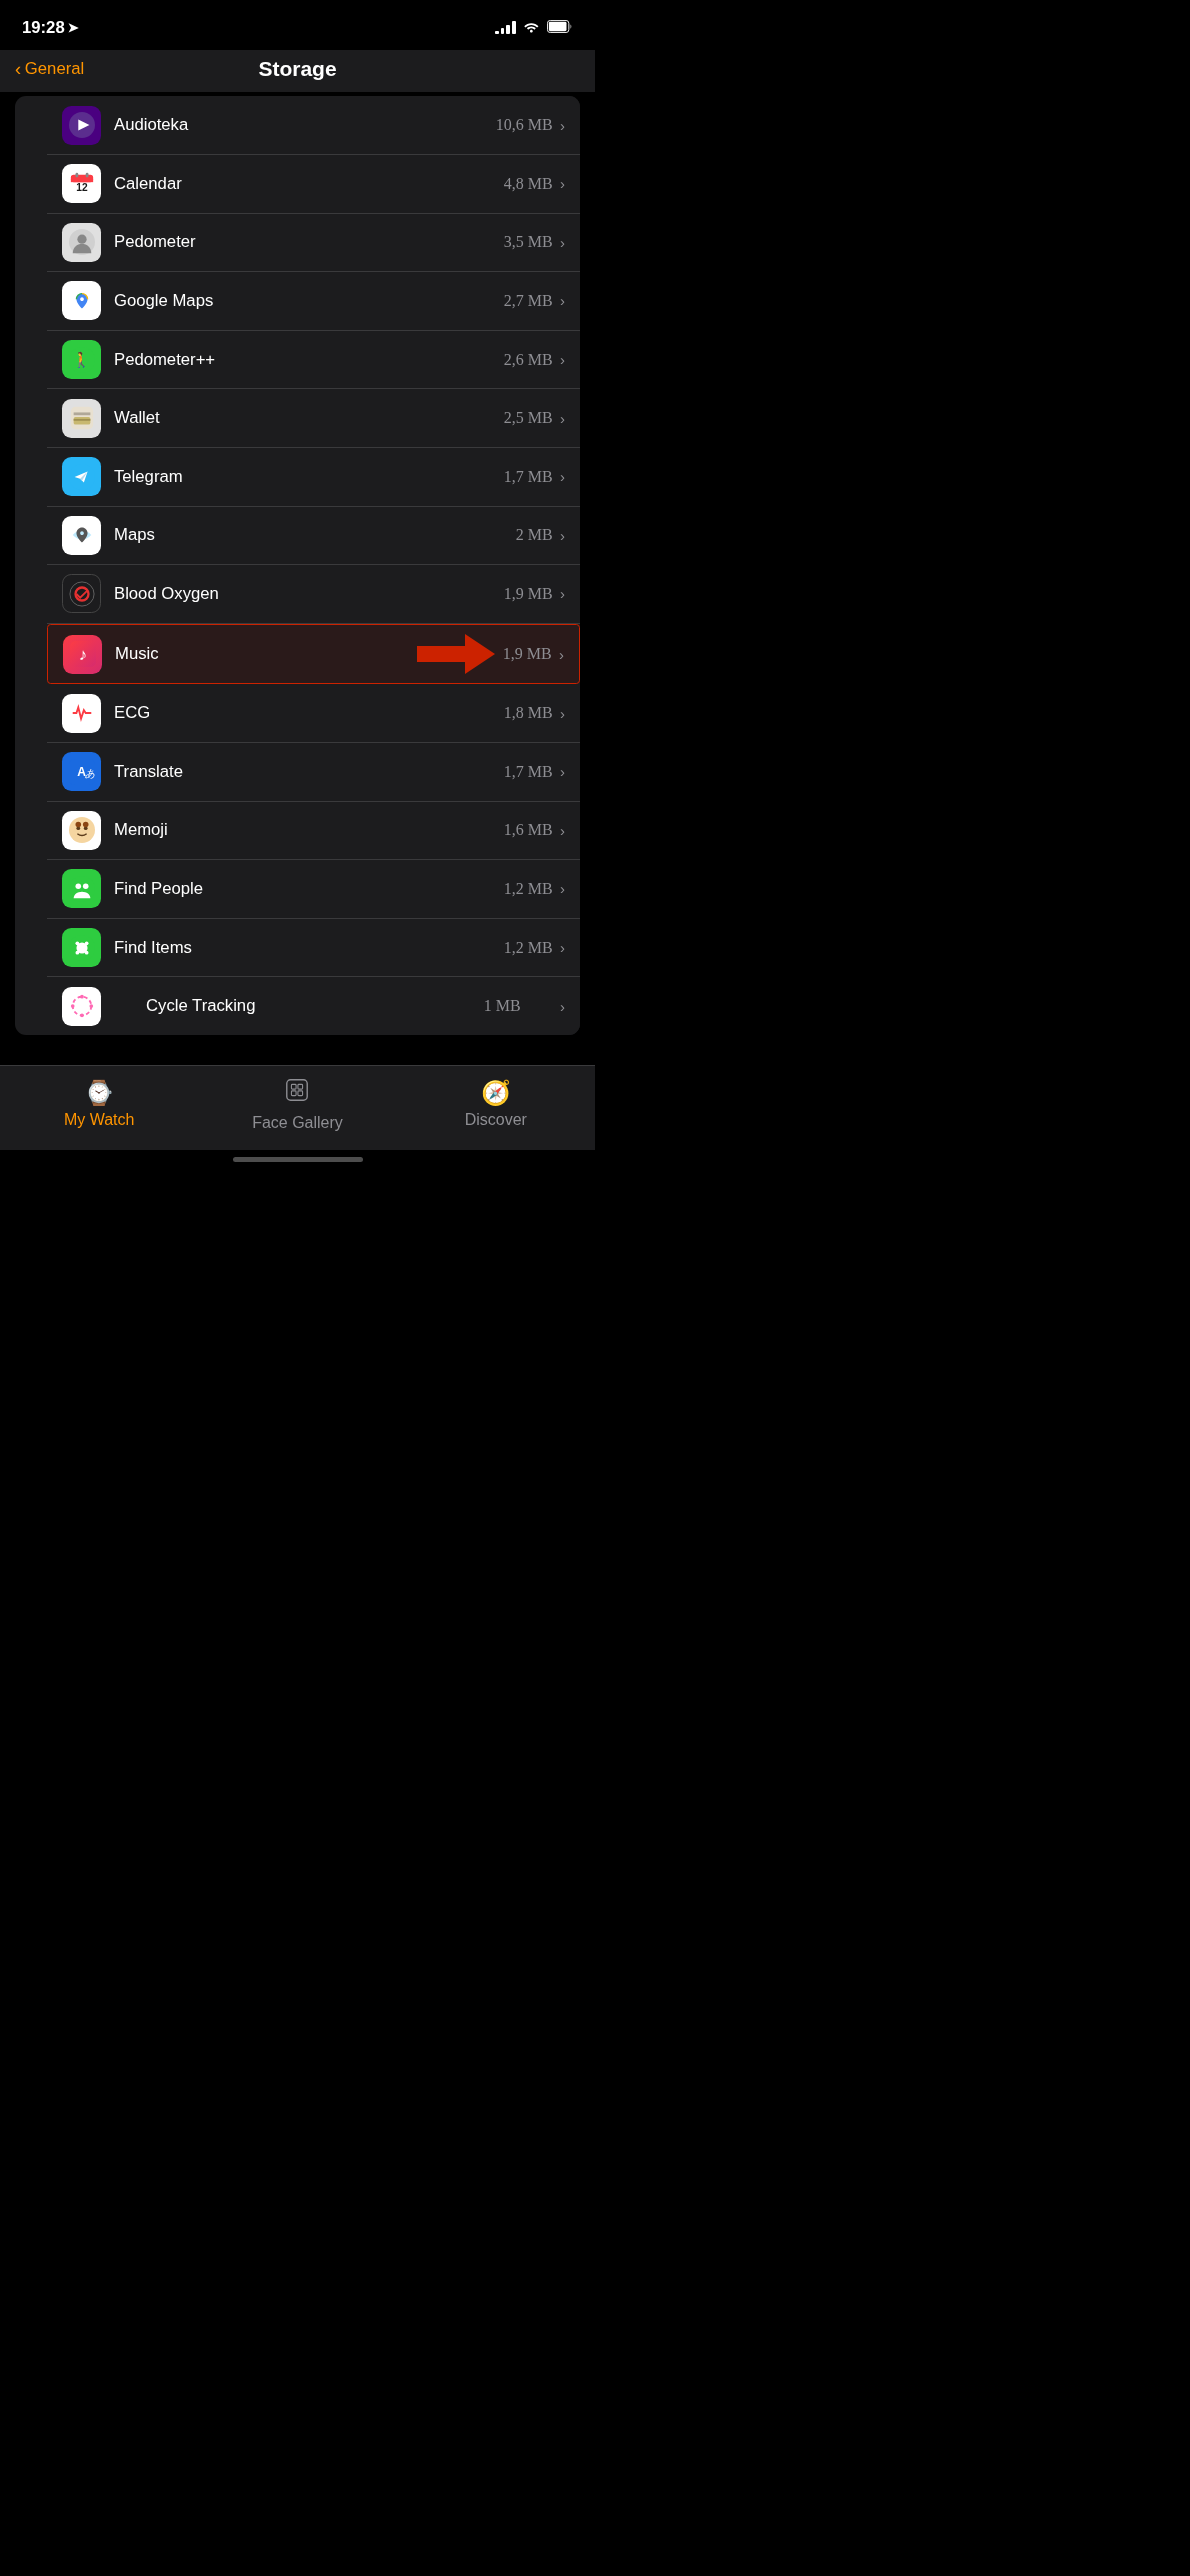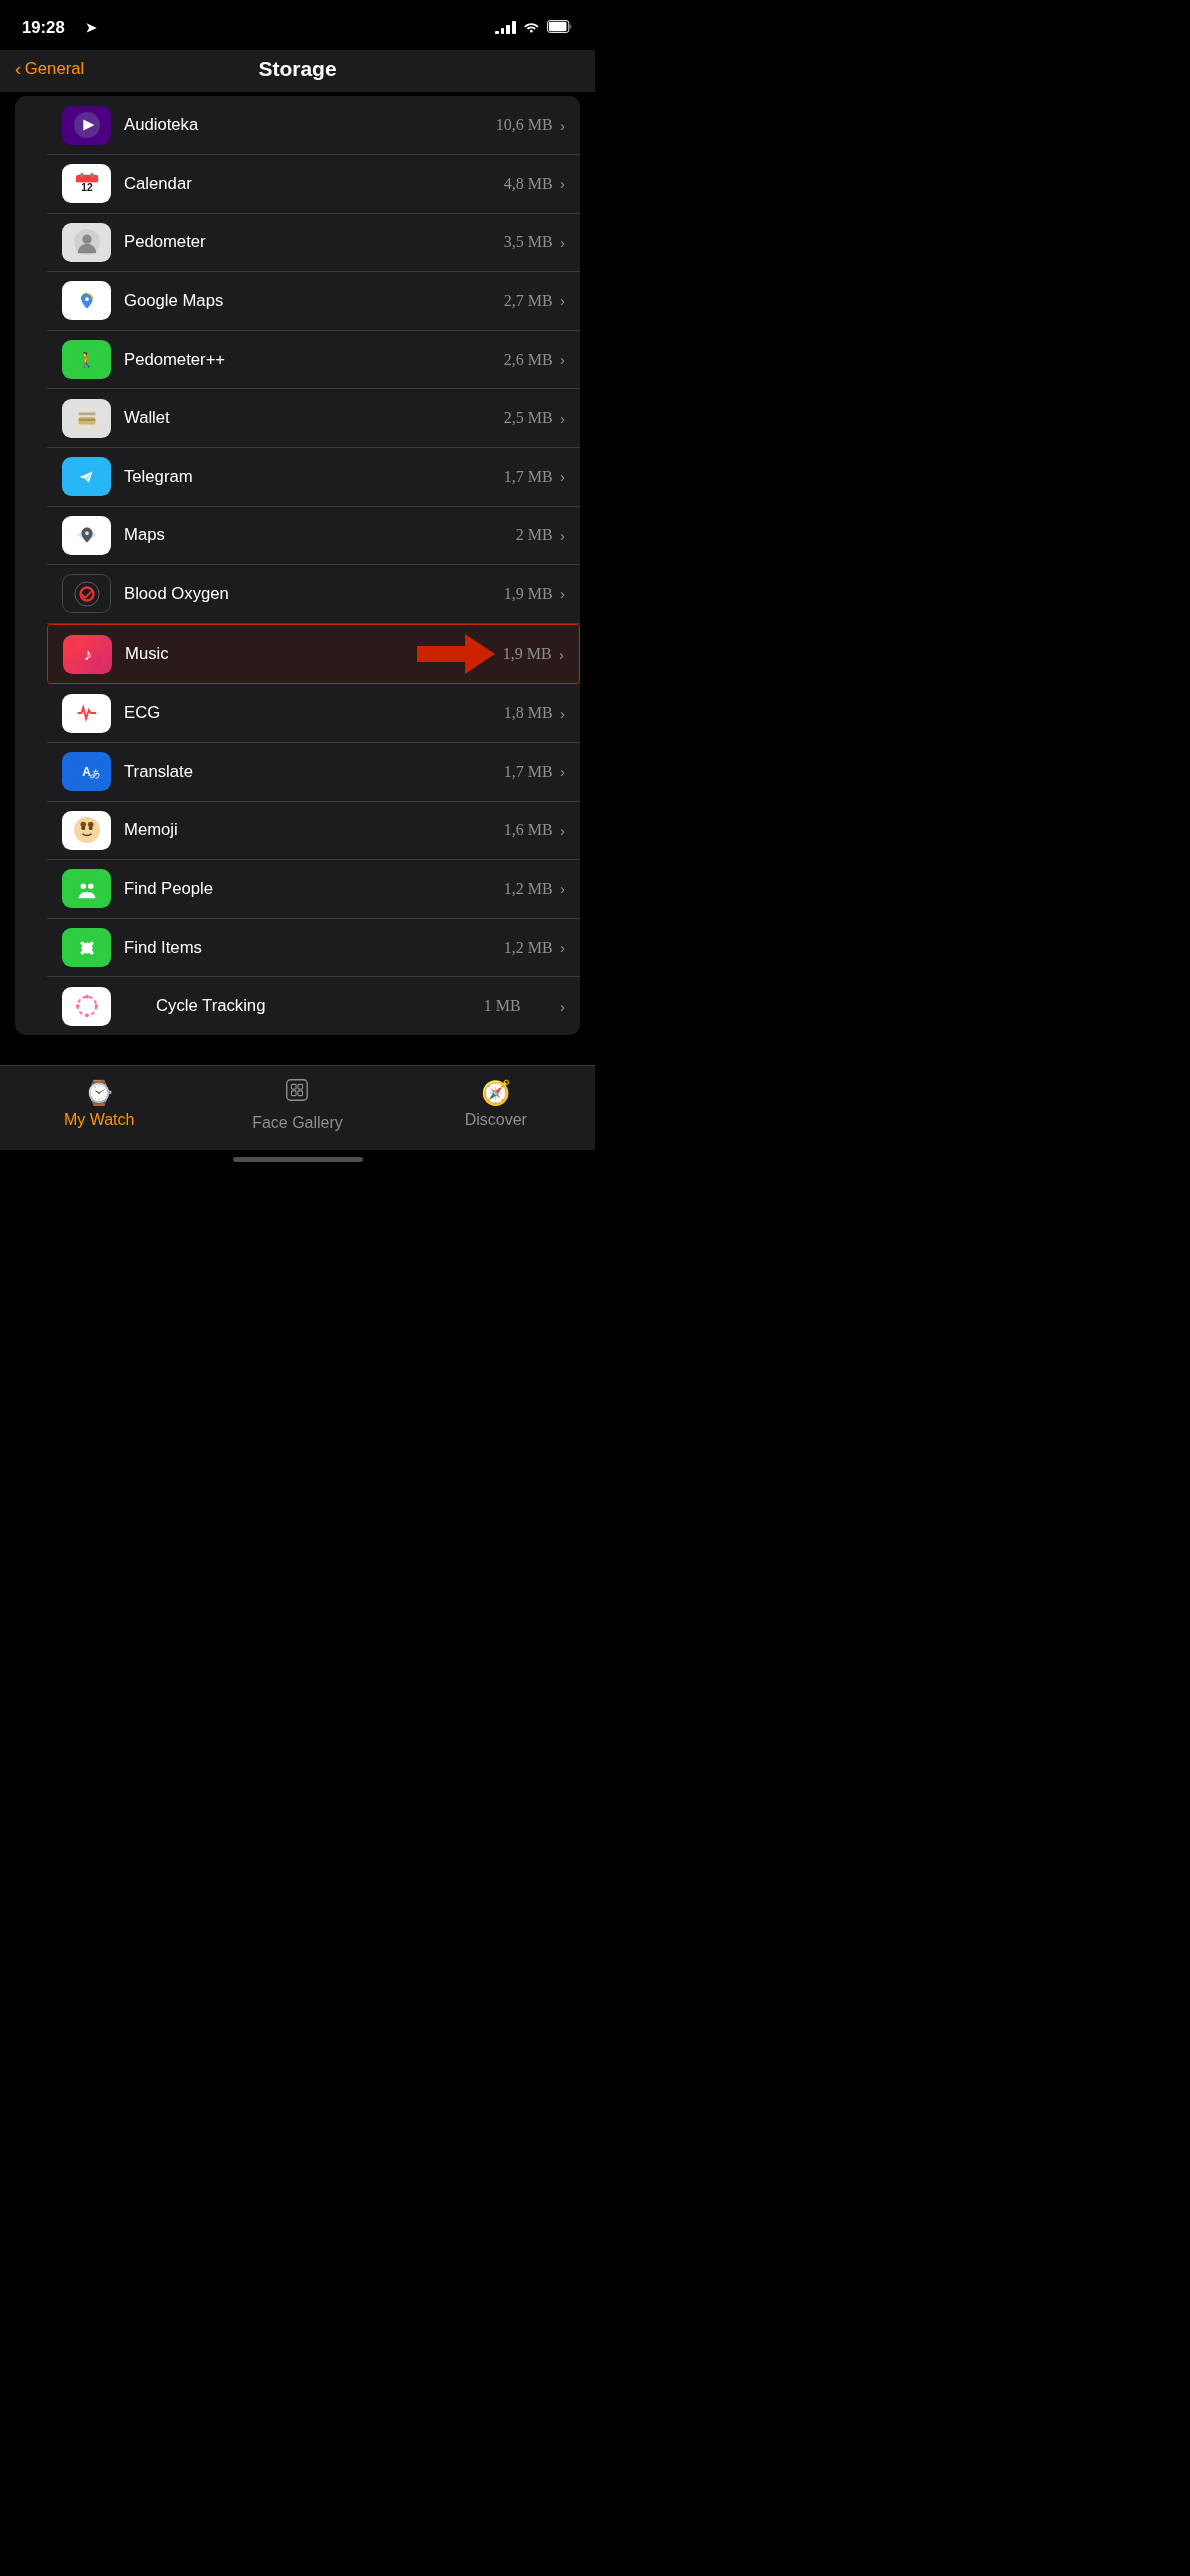--- a/index.html
+++ b/index.html
@@ -20,21 +20,21 @@
       align-items: center;
       padding: 13px 22px 7.4px;
       height: 50px;
     }
     .status-time {
       font-size: 16.7px;
       font-weight: 600;
       color: #fff;
       display: flex;
       align-items: center;
-      gap: 21px;
+      gap: 3px;
     }
     .status-icons {
       display: flex;
       align-items: center;
       gap: 7.4px;
     }
     .signal-bars {
       display: flex;
       align-items: flex-end;
       gap: 1.9px;
@@ -100,21 +100,21 @@
     .list-item:last-child {
       border-bottom: none;
       gap: 32px;
     }
     .list-item.highlighted {
       background: #2a1a1a;
       border: 1.9px solid #cc2200;
       border-radius: 3.7px;
     }
     .app-icon {
-      width: 49px;
+      width: 39px;
       height: 39px;
       border-radius: 9.3px;
       margin-right: 13px;
       flex-shrink: 0;
       display: flex;
       align-items: center;
       justify-content: center;
       font-size: 20.4px;
       overflow: hidden;
     }

